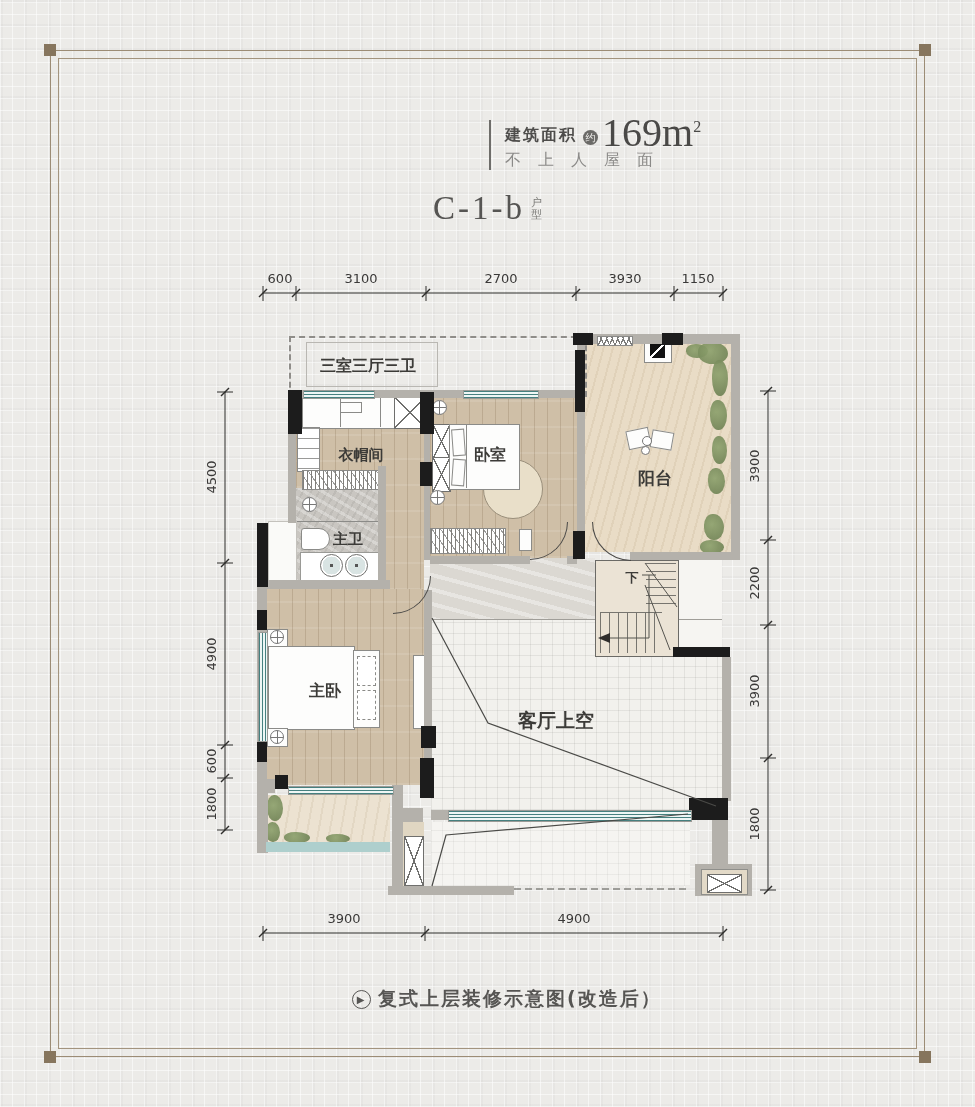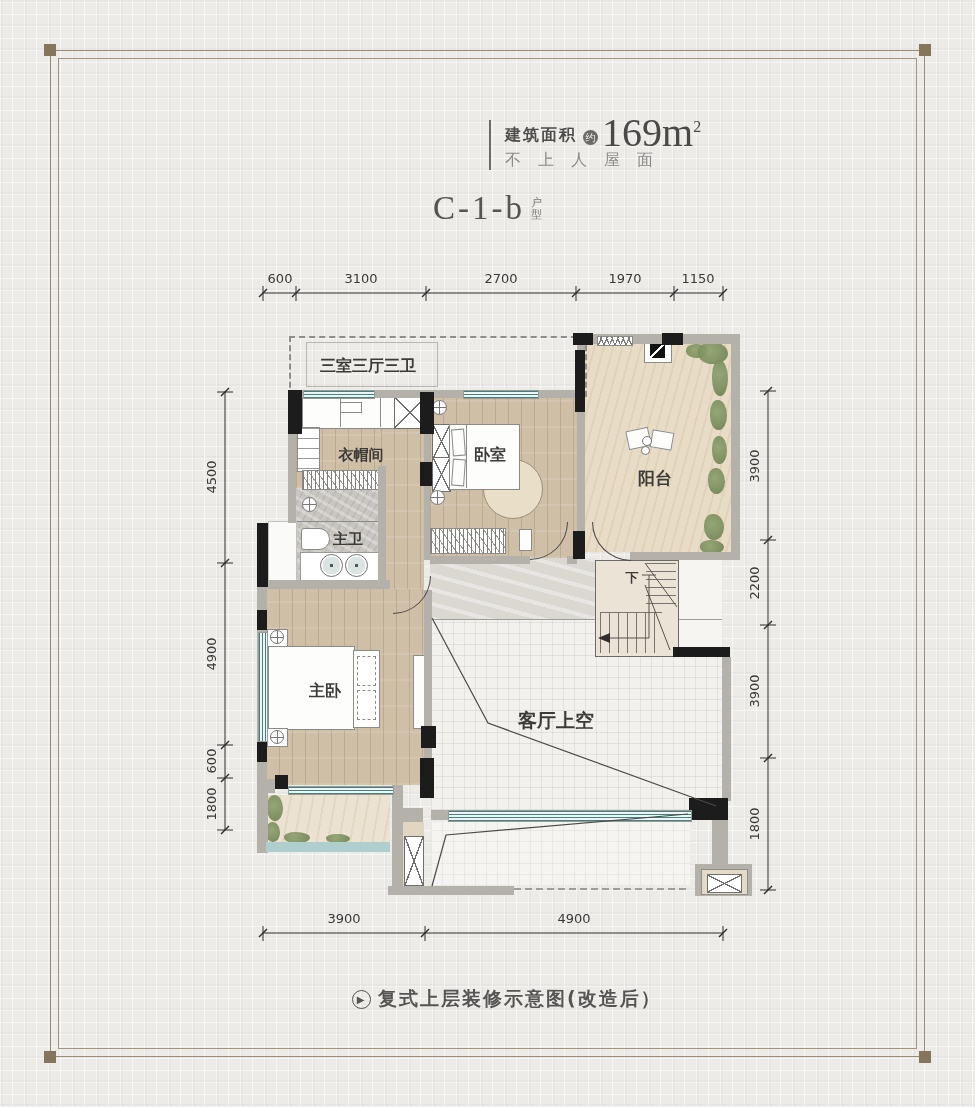--- a/index.html
+++ b/index.html
@@ -294,21 +294,21 @@
   <div class="rlabel" style="left:490px;top:455px;font-size:16px;">卧室</div>
   <div class="rlabel" style="left:655px;top:478px;font-size:17px;">阳台</div>
   <div class="rlabel" style="left:348px;top:539px;font-size:15px;">主卫</div>
   <div class="rlabel" style="left:325px;top:691px;font-size:16px;">主卧</div>
   <div class="rlabel" style="left:556px;top:721px;font-size:19px;">客厅上空</div>
   <div class="rlabel" style="left:632px;top:578px;font-size:13px;">下</div>
 
   <div class="dim" style="left:280px;top:271px;">600</div>
   <div class="dim" style="left:361px;top:271px;">3100</div>
   <div class="dim" style="left:501px;top:271px;">2700</div>
-  <div class="dim" style="left:625px;top:271px;">1970</div>
+  <div class="dim" style="left:625px;top:271px;">3930</div>
   <div class="dim" style="left:698px;top:271px;">1150</div>
 
   <div class="dimv" style="left:211px;top:477px;">4500</div>
   <div class="dimv" style="left:211px;top:654px;">4900</div>
   <div class="dimv" style="left:211px;top:761px;">600</div>
   <div class="dimv" style="left:211px;top:804px;">1800</div>
 
   <div class="dimv" style="left:754px;top:466px;">3900</div>
   <div class="dimv" style="left:754px;top:583px;">2200</div>
   <div class="dimv" style="left:754px;top:691px;">3900</div>

